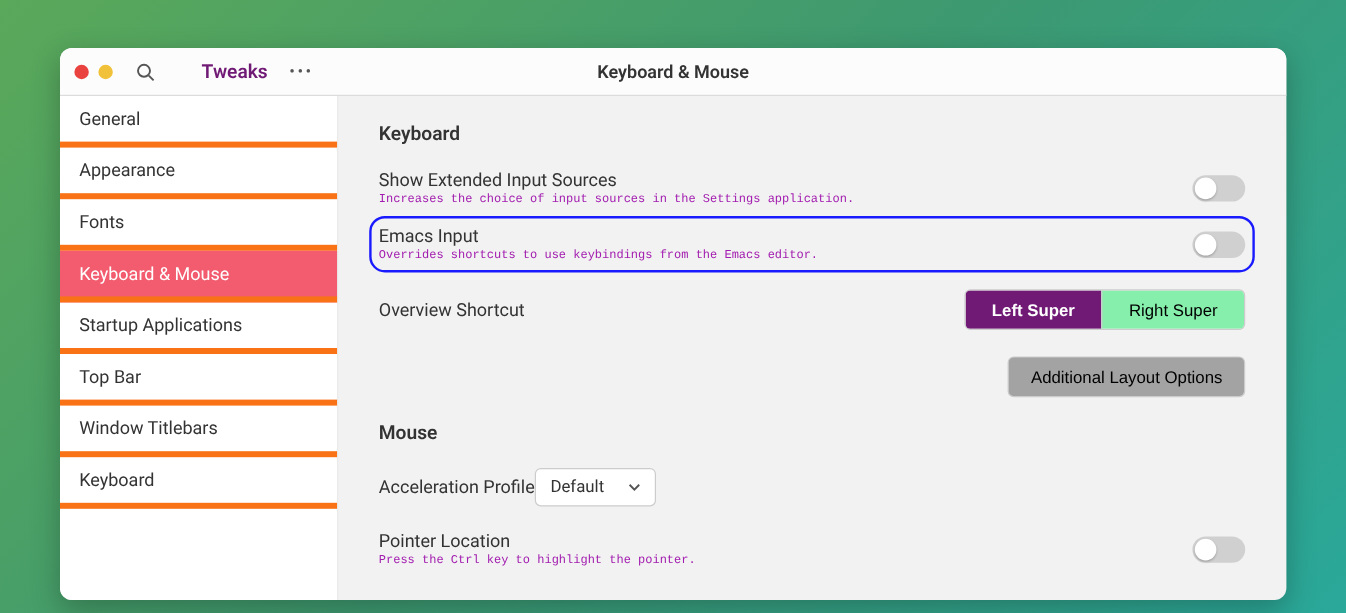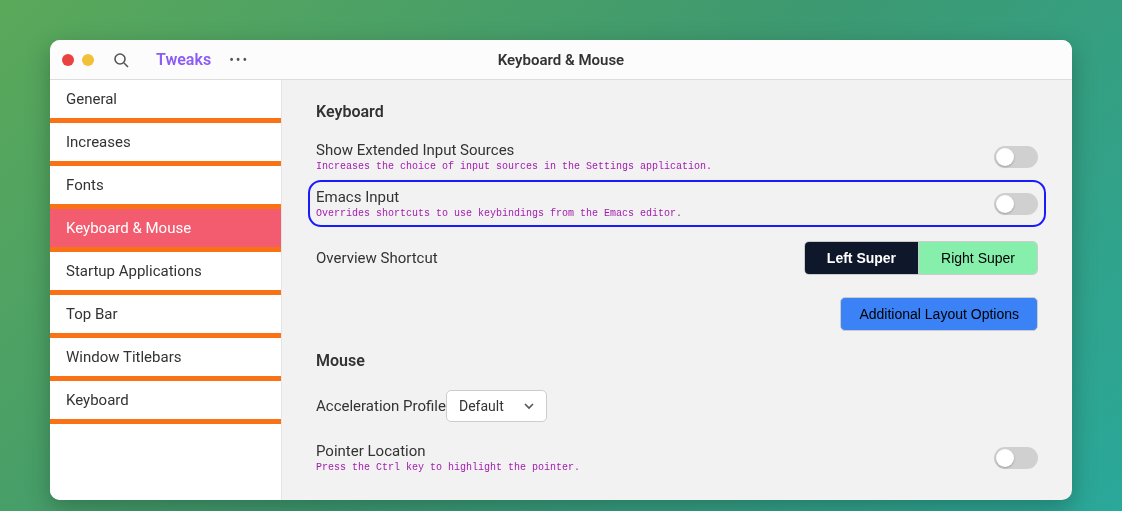--- a/index.html
+++ b/index.html
@@ -27,42 +27,42 @@
       align-items: center;
       background: #fcfcfc;
       border-bottom: 1px solid #dcdcdc;
       position: relative;
     }
     .traffic-lights { display: flex; align-items: center; gap: 8px; padding-left: 12px; }
     .dot { width: 12px; height: 12px; border-radius: 50%; }
     .dot.red { background: #e9423f; }
     .dot.yellow { background: #f2c13a; }
     .search-btn { margin-left: 16px; display:flex; align-items:center; justify-content:center; width:22px; height:22px; background:none; border:none; cursor:pointer;}
-    .app-title { margin-left: 24px; font-size: 16px; font-weight:600; color:#8b5cf6; }
+    .app-title { margin-left: 36px; font-size: 16px; font-weight:600; color:#701a75; }
     .tb-menu { margin-left:18px; color:#555; font-size:14px; letter-spacing:2px;}
     .page-title { position:absolute; left:50%; transform:translateX(-50%); font-size:15px; font-weight:600; color:#333;}
     .body-row { flex:1; display:flex; overflow:hidden;}
     .sidebar { width: 232px; background:#fff; border-right:1px solid #e5e5e5; overflow-y:auto;}
     .sidebar-item { padding: 10px 16px; font-size:15px; color:#333; cursor:pointer; border-bottom:5px solid #f97316;}
     .sidebar-item.selected { background:#f25c6e; color:#fff; }
     .content { flex:1; padding: 22px 34px; overflow-y:auto; color:#333;}
     .section-header { font-size:16px; font-weight:600; margin-bottom:14px;}
     .setting-row { display:flex; align-items:center; padding: 6px 0 14px 0; }
     .setting-text { flex:1; padding-right:12px;}
     .setting-title { font-size:15px; color:#333; }
     .setting-desc { font-size:10px; color:#a21caf; margin-top:2px;font-family:Liberation Mono, monospace;}
     .highlight-box { border: 2px solid #1a1aff; padding:4px 6px 6px 6px; margin: -6px -8px 8px -8px; border-radius:13px;}
     .toggle { width:44px; height:22px; background:#d0d0d0; border-radius:11px; position:relative; cursor:pointer; flex-shrink:0;}
     .toggle::after { content:""; position:absolute; left:2px; top:2px; width:18px; height:18px; background:#fff; border-radius:50%; box-shadow: 0 1px 2px rgba(0,0,0,0.25);}
     .seg-control { display:flex; border:1px solid #ccc; border-radius:5px; overflow:hidden; margin-left:auto;}
     .seg-btn { padding:8px 22px; font-size:14px; background:#86efac; cursor:pointer; border:none;}
-    .seg-btn.active { background:#0f172a; color:#fff; font-weight:600;}
+    .seg-btn.active { background:#701a75; color:#fff; font-weight:600;}
     .seg-btn + .seg-btn { border-left:1px solid #ccc;}
     .option-row-right { display:flex; justify-content:flex-end; margin: 8px 0 20px 0;}
-    .option-button { padding:8px 18px; border:1px solid #ccc; border-radius:5px; background:#3b82f6; font-size:14px; cursor:pointer;}
+    .option-button { padding:8px 18px; border:1px solid #ccc; border-radius:5px; background:#a3a3a3; font-size:14px; cursor:pointer;}
     .dropdown { display:flex; align-items:center; gap:20px; padding:7px 12px; border:1px solid #ccc; border-radius:5px; background:#fff; font-size:14px; cursor:pointer;}
     .dropdown svg { width:10px; height:10px;}
   </style>
 </head>
 <body>
 
 <div class="window">
   <div class="titlebar">
     <div class="traffic-lights">
       <div class="dot red"></div>
@@ -74,21 +74,21 @@
           <line x1="11" y1="11" x2="15" y2="15"></line>
         </svg>
     </button>
     <div class="app-title">Tweaks</div>
     <div class="tb-menu">•••</div>
     <div class="page-title">Keyboard &amp; Mouse</div>
   </div>
   <div class="body-row">
     <div class="sidebar">
       <div class="sidebar-item">General</div>
-      <div class="sidebar-item">Increases</div>
+      <div class="sidebar-item">Appearance</div>
       <div class="sidebar-item">Fonts</div>
       <div class="sidebar-item selected">Keyboard &amp; Mouse</div>
       <div class="sidebar-item">Startup Applications</div>
       <div class="sidebar-item">Top Bar</div>
       <div class="sidebar-item">Window Titlebars</div>
       <div class="sidebar-item">Keyboard</div>
     </div>
     <div class="content">
       <div class="section-header">Keyboard</div>
 

